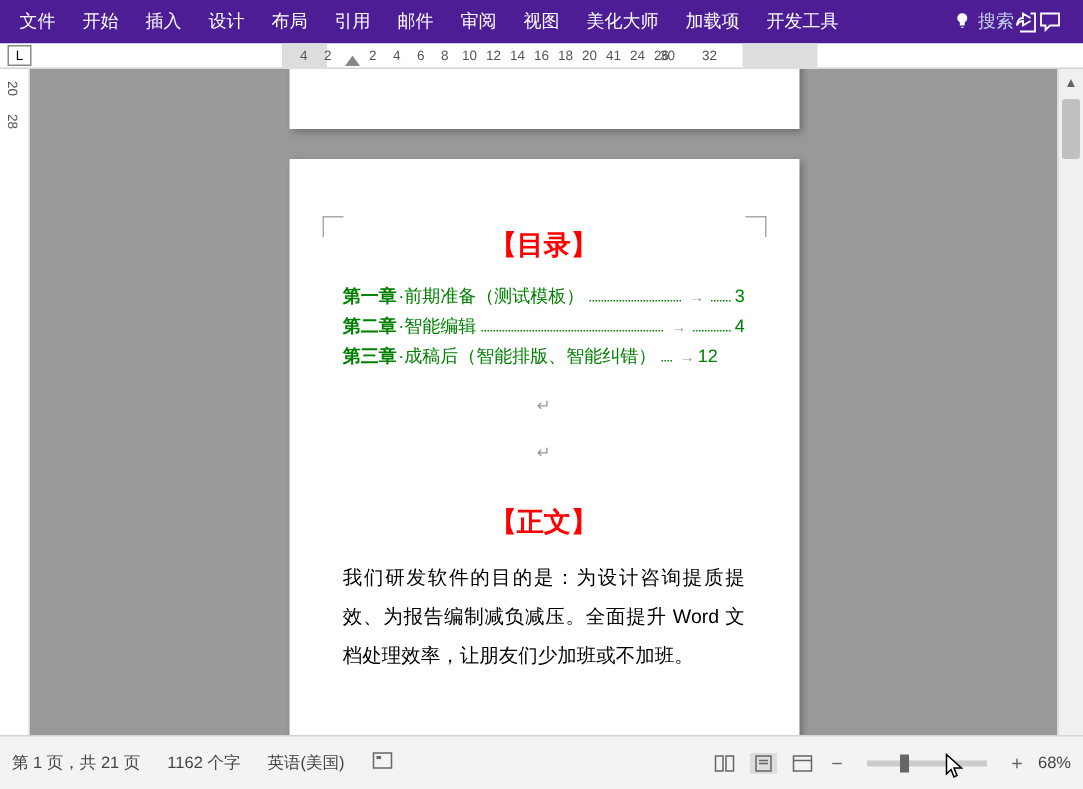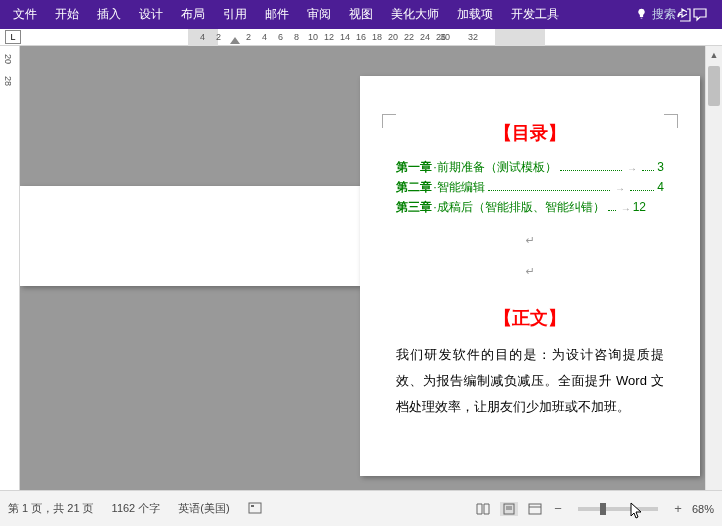--- a/index.html
+++ b/index.html
@@ -12,21 +12,21 @@
 .icon-btn{width:16px;height:16px;cursor:pointer}
 .ruler-area{background:#fff;height:17px;display:flex;align-items:center;border-bottom:1px solid #d4d4d4;position:relative}
 .l-box{width:16px;height:14px;border:1px solid #888;margin-left:5px;font-size:9px;display:flex;align-items:center;justify-content:center;background:#fff}
 .ruler-h{position:absolute;left:188px;right:20px;height:17px;font-size:9px;color:#555;display:flex;align-items:center}
 .ruler-tick{position:absolute;top:3px;font-size:9px}
 .ruler-marker{position:absolute;left:230px;top:8px;width:0;height:0;border-left:5px solid transparent;border-right:5px solid transparent;border-bottom:7px solid #888}
 .ruler-shade{position:absolute;top:0;height:17px;background:#ddd}
 .workspace{position:absolute;top:46px;left:0;right:17px;bottom:20px;background:#999;overflow:hidden}
 .ruler-v{position:absolute;left:0;top:0;width:20px;bottom:0;background:#fff;border-right:1px solid #d4d4d4;font-size:9px;color:#555}
 .vtick{position:absolute;left:3px;writing-mode:vertical-rl;font-size:9px}
-.page-area{position:absolute;left:20px;right:0;top:0;bottom:0;overflow:hidden;display:flex;flex-direction:row;align-items:center}
+.page-area{position:absolute;left:20px;right:0;top:0;bottom:0;overflow:hidden;display:flex;flex-direction:column;align-items:center}
 .page{background:#fff;width:340px;box-shadow:2px 2px 5px rgba(0,0,0,0.3);position:relative}
 .page1{height:100px;margin-bottom:20px;margin-top:-60px}
 .page2{padding:45px 30px 20px;min-height:400px}
 .corner{position:absolute;width:14px;height:14px;border-color:#aaa;border-style:solid}
 .corner.tl{top:38px;left:22px;border-width:0 0 1px 1px;transform:rotate(90deg)}
 .corner.tr{top:38px;right:22px;border-width:0 0 1px 1px;transform:rotate(180deg)}
 .toc-title{text-align:center;color:#ff0000;font-size:18px;font-weight:bold;margin-bottom:14px}
 .toc-line{color:#008000;font-size:12px;margin:3px 6px;display:flex;align-items:baseline}
 .toc-chap{font-weight:bold;white-space:nowrap}
 .toc-name{margin-left:1px}
@@ -91,21 +91,21 @@
     <span class="ruler-tick" style="left:58px">2</span>
     <span class="ruler-tick" style="left:74px">4</span>
     <span class="ruler-tick" style="left:90px">6</span>
     <span class="ruler-tick" style="left:106px">8</span>
     <span class="ruler-tick" style="left:120px">10</span>
     <span class="ruler-tick" style="left:136px">12</span>
     <span class="ruler-tick" style="left:152px">14</span>
     <span class="ruler-tick" style="left:168px">16</span>
     <span class="ruler-tick" style="left:184px">18</span>
     <span class="ruler-tick" style="left:200px">20</span>
-    <span class="ruler-tick" style="left:216px">22</span>
+    <span class="ruler-tick" style="left:216px">41</span>
     <span class="ruler-tick" style="left:232px">24</span>
     <span class="ruler-tick" style="left:248px">26</span>
     <span class="ruler-tick" style="left:252px">30</span>
     <span class="ruler-tick" style="left:280px">32</span>
     <span class="ruler-tick" style="left:296px"></span>
     <span class="ruler-tick" style="left:326px"></span>
     <span class="ruler-tick" style="left:342px"></span>
   </div>
   <div class="ruler-marker"></div>
 </div>

